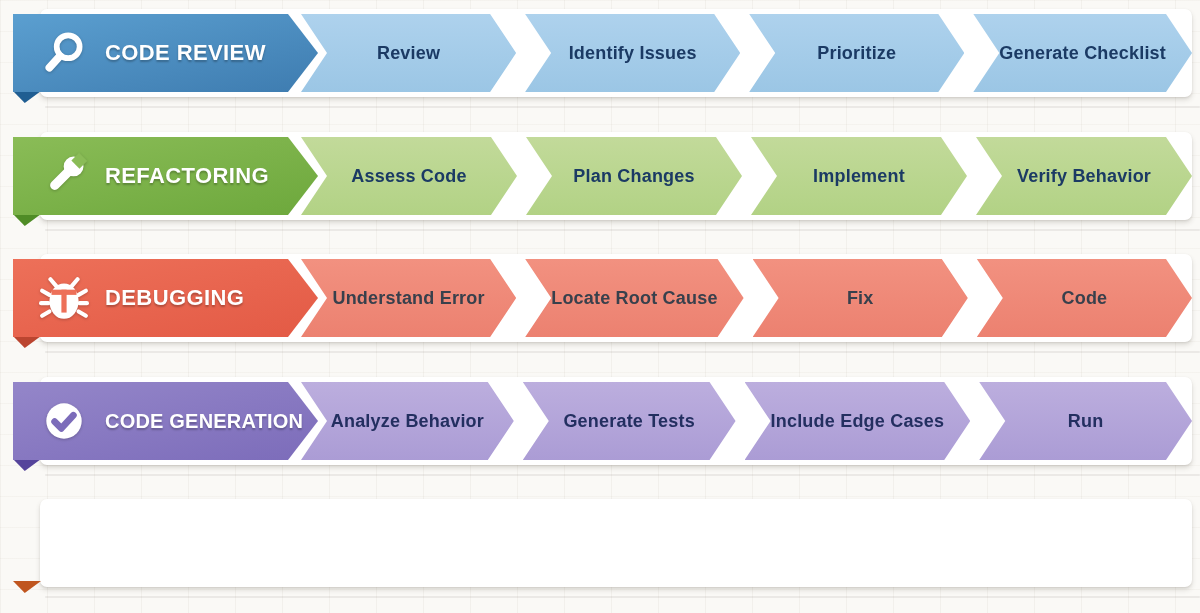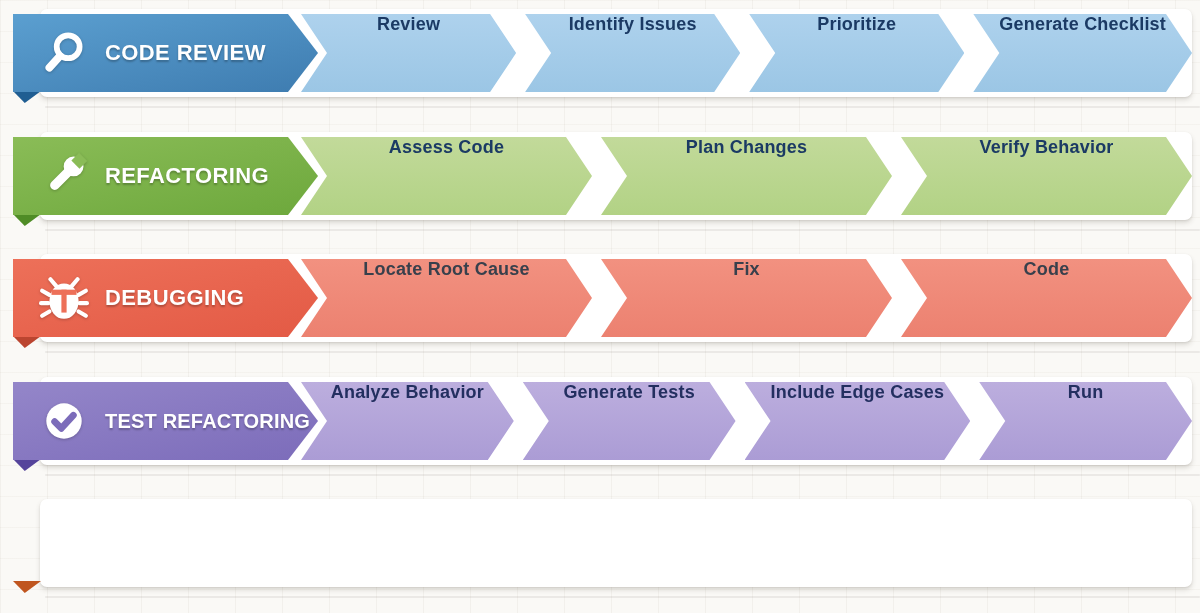--- a/index.html
+++ b/index.html
@@ -13,21 +13,21 @@
     font-family:"Liberation Sans","DejaVu Sans",sans-serif;
   }
   .row{position:absolute;left:0;width:1200px;height:123px;}
   .divider{position:absolute;left:45px;right:0;top:106px;height:2px;
     background:rgba(60,55,45,0.08);border-radius:1px;}
   .card{position:absolute;left:40px;width:1152px;top:9px;height:88px;
     background:#ffffff;border-radius:7px;
     box-shadow:0 3px 5px rgba(70,60,50,0.16), 0 1px 2px rgba(70,60,50,0.10);}
   .steps{position:absolute;left:301px;width:891px;top:14px;height:78px;
     display:flex;gap:9px;}
-  .step{flex:1;display:flex;justify-content:center;
+  .step{flex:1;display:flex;align-items:center;justify-content:center;
     padding:0 26px;box-sizing:border-box;
     background:linear-gradient(180deg,var(--s1),var(--s2));
     clip-path:polygon(26px 50%, 0 0, calc(100% - 26px) 0, 100% 50%, calc(100% - 26px) 100%, 0 100%);}
   .step-label{font-size:18px;font-weight:700;color:var(--txt);
     letter-spacing:0.2px;white-space:nowrap;}
   .ribbon{position:absolute;left:13px;top:14px;width:305px;height:78px;
     background:linear-gradient(168deg,var(--h1),var(--h2));
     clip-path:polygon(0 0, calc(100% - 30px) 0, 100% 50%, calc(100% - 30px) 100%, 0 100%);
     filter:drop-shadow(0 1px 1px rgba(0,0,0,0.15));}
   .fold{position:absolute;left:13px;top:91px;width:28px;height:12px;
@@ -77,20 +77,23 @@
     <div class="divider"></div>
     <div class="card"></div>
     <div class="steps">
         <div class="step">
     <span class="step-label">Assess Code</span>
   </div>
         <div class="step">
     <span class="step-label">Plan Changes</span>
   </div>
         <div class="step">
+    <span class="step-label">Implement</span>
+  </div>
+        <div class="step">
     <span class="step-label">Verify Behavior</span>
   </div>
       </div>
     <div class="fold"></div>
     <div class="ribbon">
       <span class="icon">
 
         <svg viewBox="0 0 48 48">
           <g transform="rotate(45 24 24)">
             <circle cx="24" cy="11" r="9.5" fill="#fff"></circle>
@@ -100,20 +103,23 @@
         </svg>
 
       </span>
       <span class="title">REFACTORING</span>
     </div>
   </div>
     <div class="row" style="top: 245px; --h1: #ed7059; --h2: #e35a45; --fold: #bb4530; --s1: #f29180; --s2: #ec8170; --txt: #38404c;">
     <div class="divider"></div>
     <div class="card"></div>
     <div class="steps">
+        <div class="step">
+    <span class="step-label">Understand Error</span>
+  </div>
         <div class="step">
     <span class="step-label">Locate Root Cause</span>
   </div>
         <div class="step">
     <span class="step-label">Fix</span>
   </div>
         <div class="step">
     <span class="step-label">Code</span>
   </div>
       </div>
@@ -161,21 +167,21 @@
     <div class="fold"></div>
     <div class="ribbon">
       <span class="icon">
 
         <svg viewBox="0 0 48 48">
           <circle cx="24" cy="24" r="17" fill="#fff"></circle>
           <path d="M15 24.5 L21.5 31 L33 18.5" fill="none" stroke="var(--h2)" stroke-width="6.5" stroke-linecap="round" stroke-linejoin="round"></path>
         </svg>
 
       </span>
-      <span class="title long">TEST REFACTORING</span>
+      <span class="title long">CODE GENERATION</span>
     </div>
   </div>
     <div class="row" style="top: 490px; --h1: #f6ab50; --h2: #ed8f2c; --fold: #c0561f; --s1: #fbd8a3; --s2: #f8cb8a; --txt: #1b3a64;">
     <div class="divider"></div>
     <div class="card"></div>
     <div class="fold"></div>
   </div>
   </div>
 
 </body></html>

